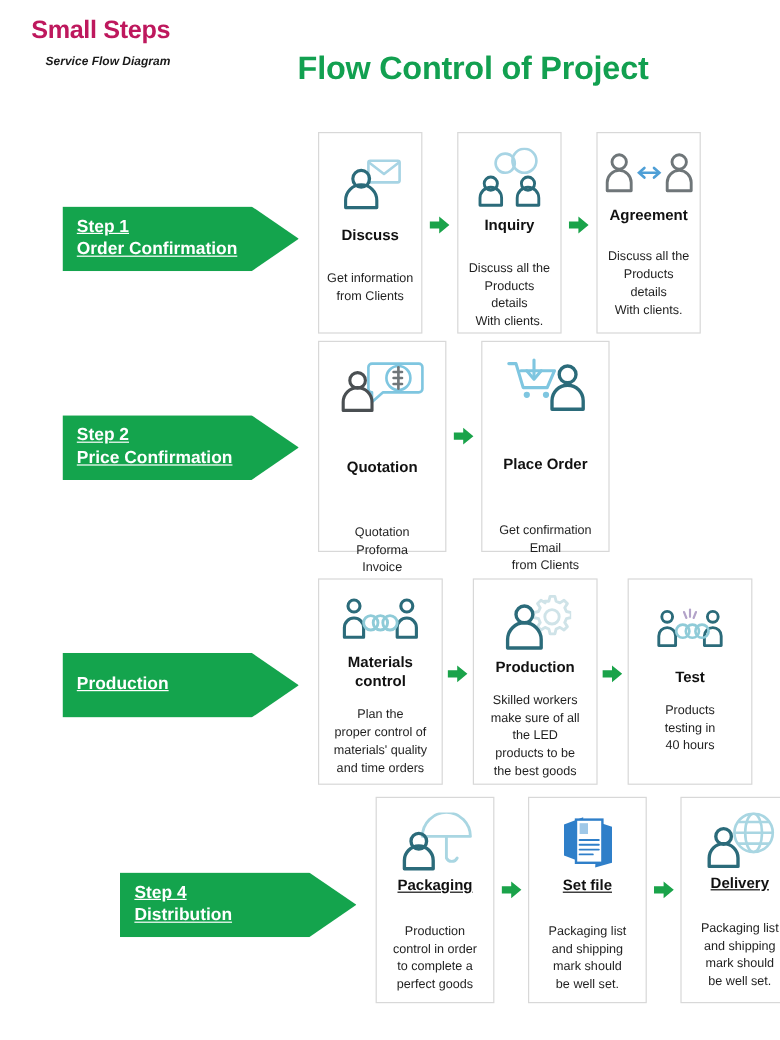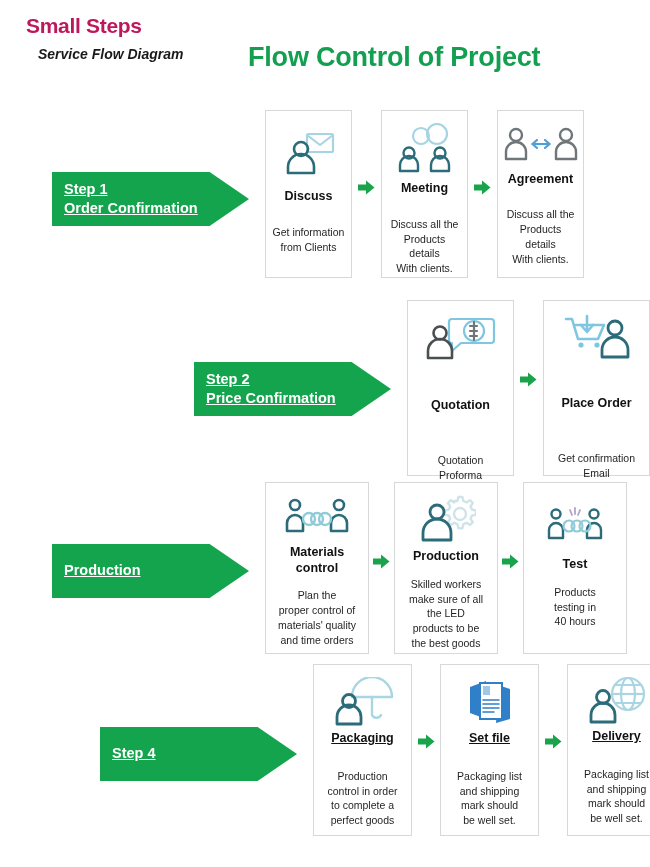--- a/index.html
+++ b/index.html
@@ -12,33 +12,33 @@
   .page { position: relative; width: 650px; height: 867px; background: #fff; }
 
   
   .brand {
     position: absolute; left: 26px; top: 14px;
     font-size: 21px; font-weight: bold; color: #be185d;
     letter-spacing: -0.3px;
   }
   .subtitle {
     position: absolute; left: 38px; top: 46px;
-    font-size: 14px; font-style: italic; font-weight: bold;
+    font-size: 10px; font-style: italic; font-weight: bold;
     color: #1a1a1a;
   }
   .main-title {
     position: absolute; left: 248px; top: 42px;
     font-size: 27px; font-weight: bold; color: #12a050;
     letter-spacing: -0.2px;
   }
 
   
   .row { position: absolute; left: 0; width: 650px; display: flex; align-items: flex-start; }
   .row-1 { top: 110px; }
-  .row-2 { top: 300px; justify-content: flex-end; }
+  .row-2 { top: 284px; }
   .row-3 { top: 482px; }
   .row-4 { top: 664px; margin-left: 48px; }
 
   
   .banner-zone {
     width: 265px; position: relative; display: flex;
     align-items: center; justify-content: flex-start;
   }
   .banner-1 { height: 178px; }
   .banner-2 { height: 178px; }
@@ -164,21 +164,21 @@
               <circle cx="41" cy="11" r="10"></circle>
             </g>
             <g fill="none" stroke="#2b6b7a" stroke-width="2.4" stroke-linejoin="round" stroke-linecap="round">
               <circle cx="13" cy="30" r="5.5"></circle>
               <path d="M4 48 v-6 a9 9 0 0 1 18 0 v6 z"></path>
               <circle cx="44" cy="30" r="5.5"></circle>
               <path d="M35 48 v-6 a9 9 0 0 1 18 0 v6 z"></path>
             </g>
           </svg>
         </div>
-        <div class="card-title">Meeting</div>
+        <div class="card-title">Inquiry</div>
         <div class="card-desc" style="white-space:pre-line">Discuss all the
 Products details
 With clients.</div>
       </div>
 
       <div class="connector">
         <svg class="arrow-glyph" width="17" height="15" viewBox="0 0 17 15">
           <path d="M0 4.5 h8 V0.5 L16.5 7.5 L8 14.5 V10.5 H0 Z" fill="#1aa34a"></path>
         </svg>
       </div>
@@ -369,20 +369,21 @@
 40 hours</div>
       </div>
 
     </div>
   </div>
 
   <div class="row row-4">
     <div class="banner-zone banner-4">
       <div class="banner">
         <span class="banner-line">Step 4</span>
+        <span class="banner-line">Distribution</span>
       </div>
     </div>
 
     <div class="cards r4">
 
       <div class="card">
         <div class="icon-box">
           <svg width="62" height="50" viewBox="0 0 62 50">
             <g fill="none" stroke="#a9d6e2" stroke-width="2.4" stroke-linejoin="round" stroke-linecap="round">
               <path d="M20 20 a20 20 0 0 1 40 0 z"></path>

